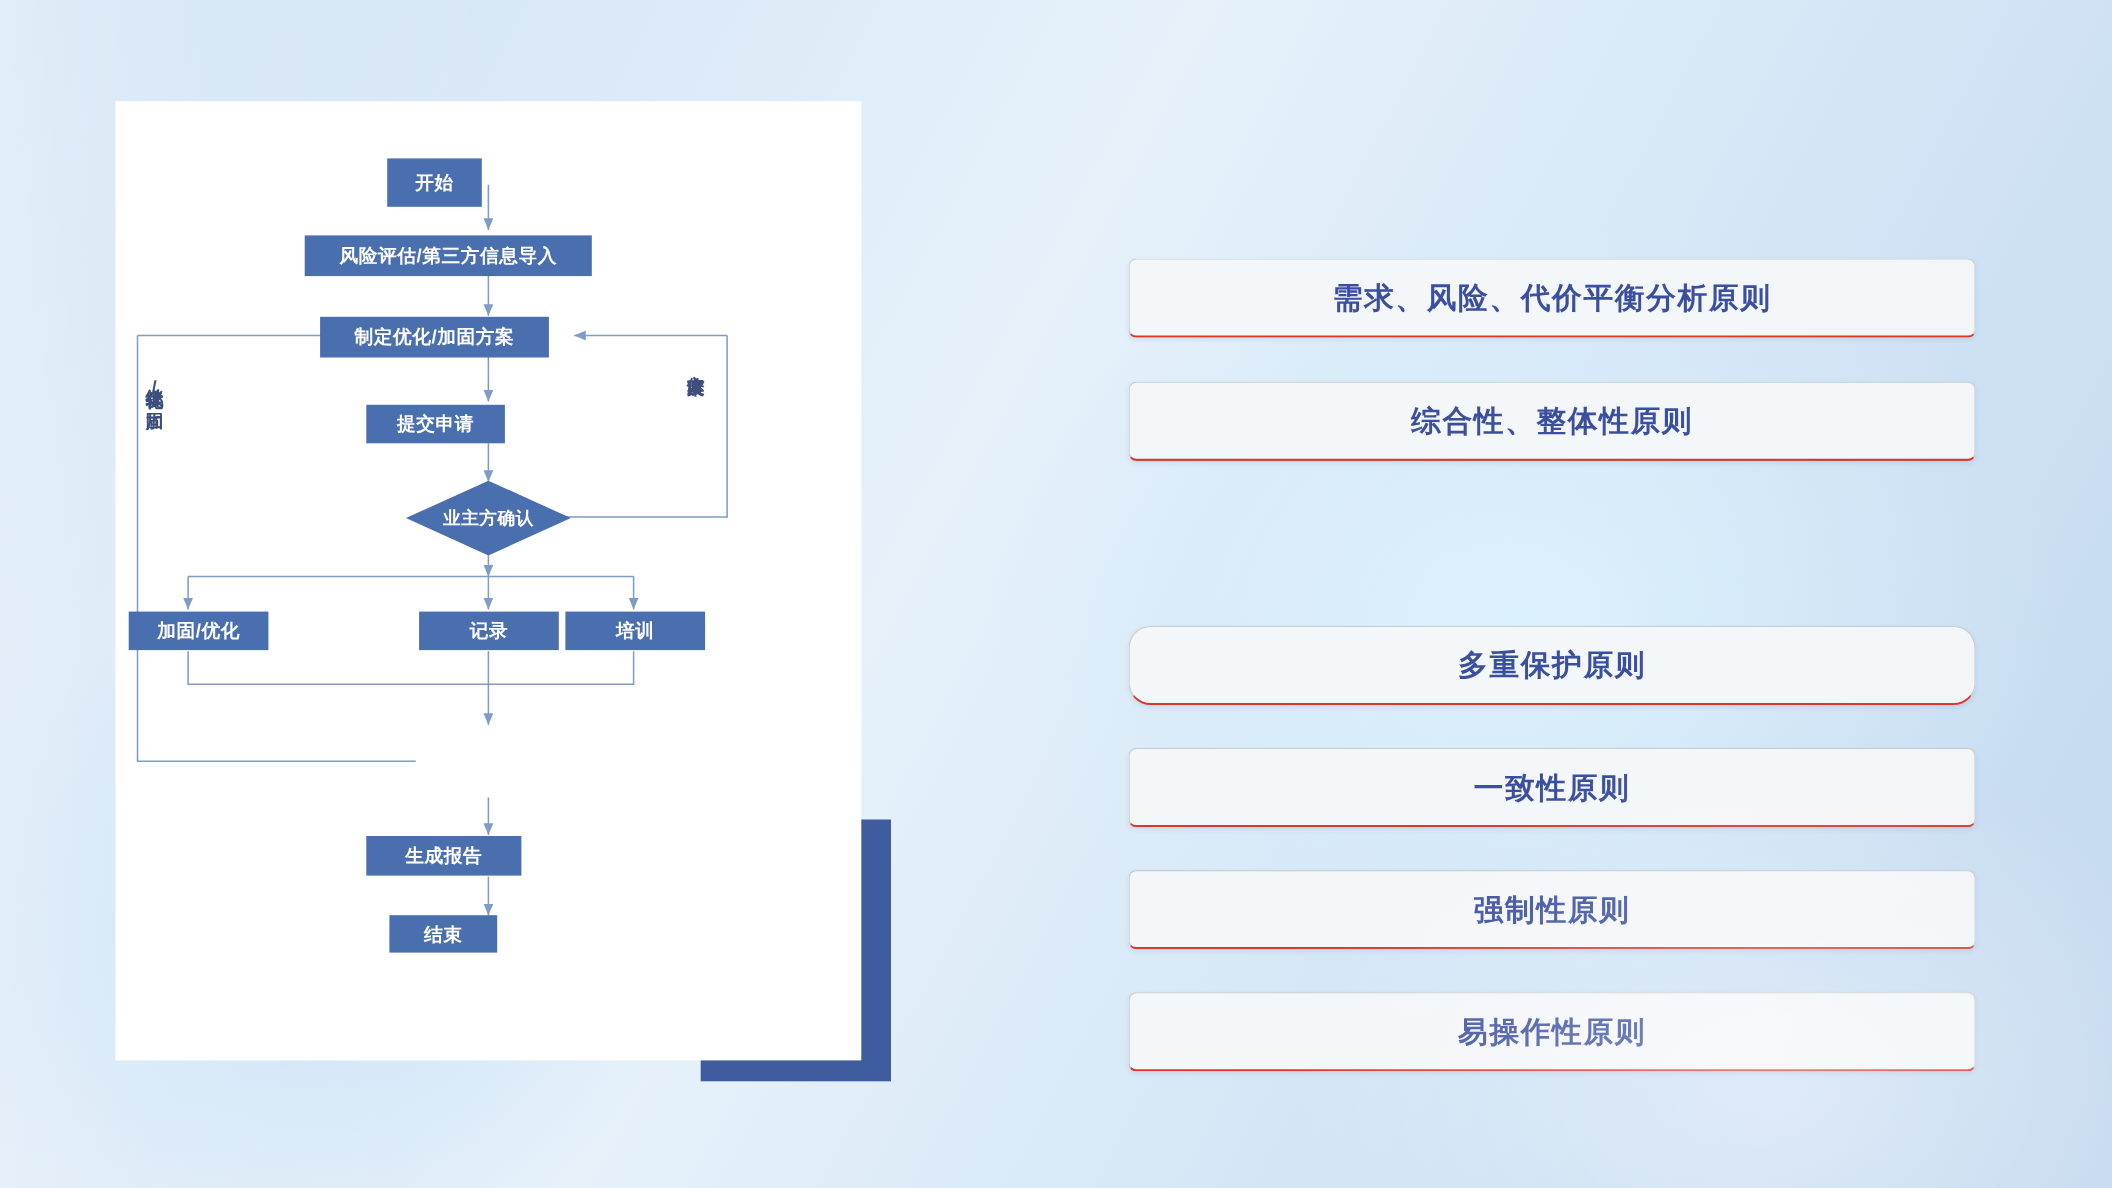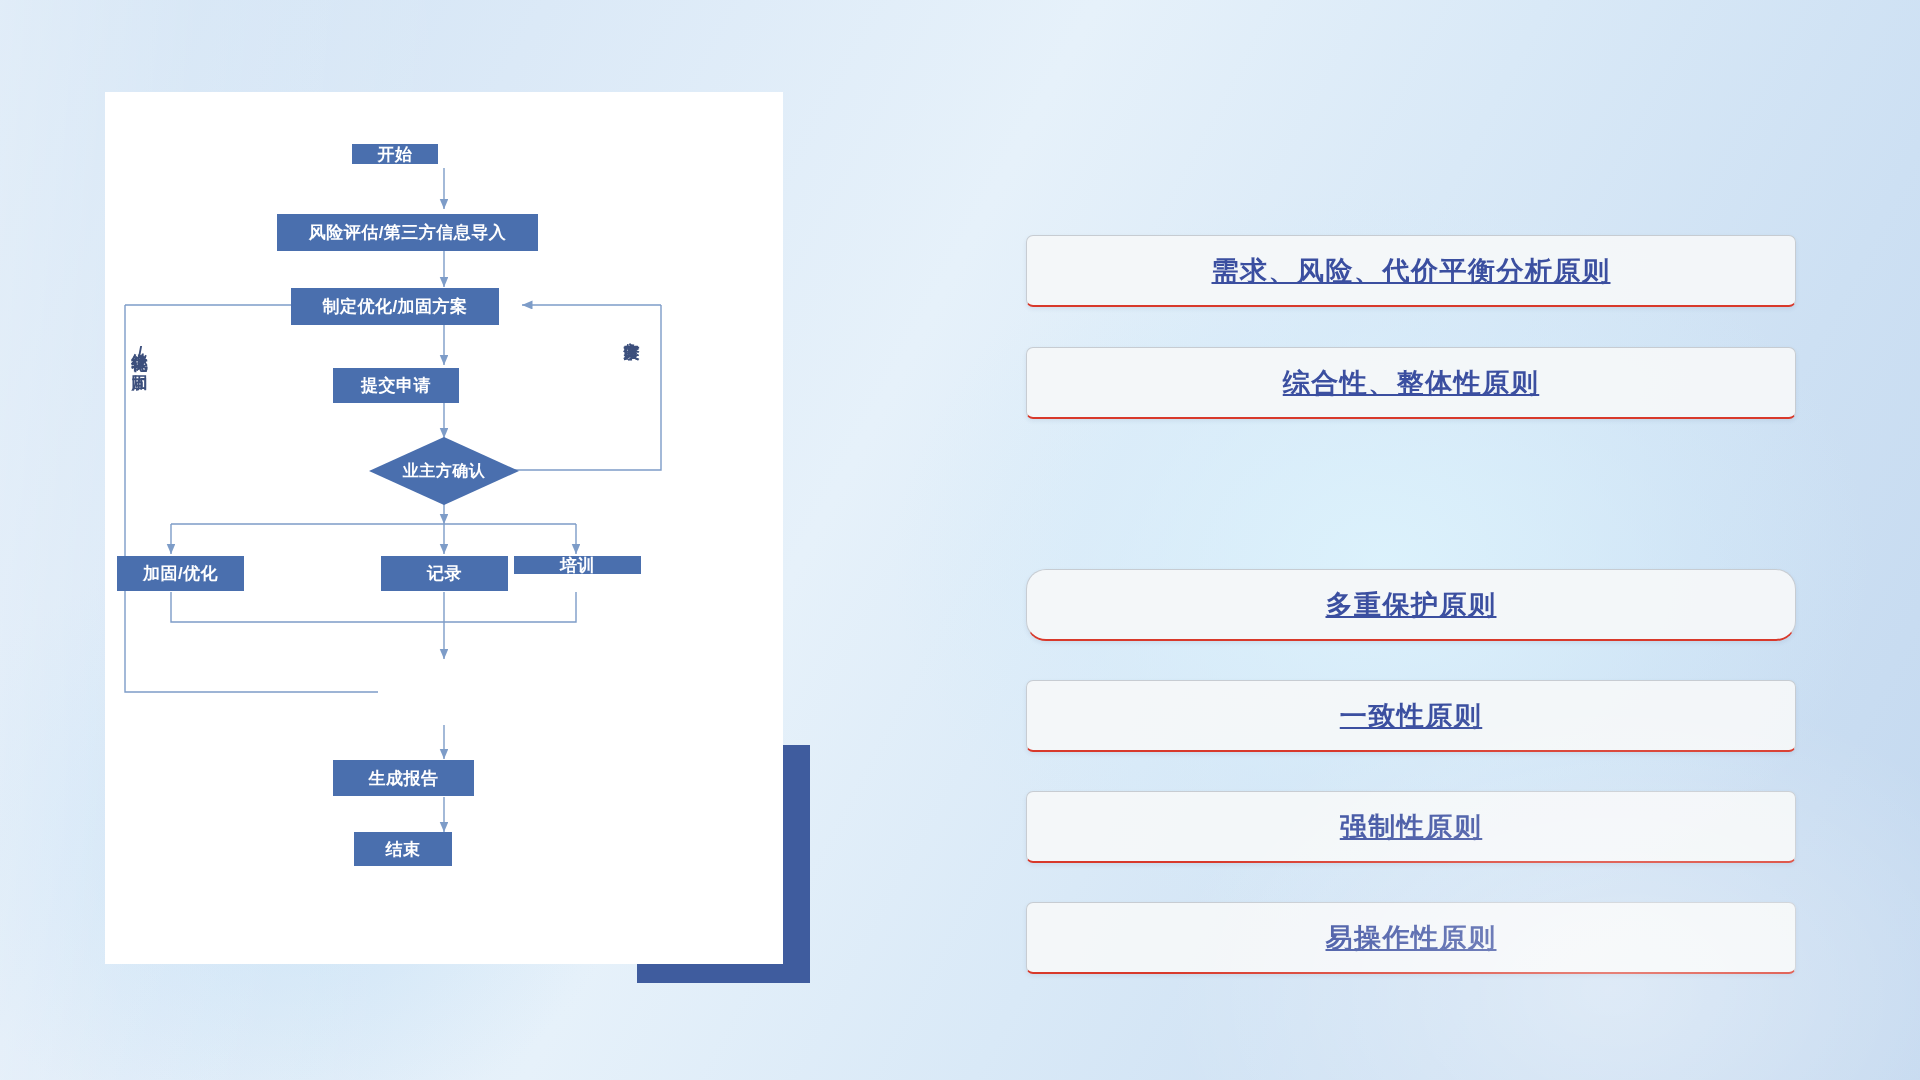--- a/index.html
+++ b/index.html
@@ -140,21 +140,20 @@
     border-bottom: 2px solid #d8392b;
     border-radius: 7px;
     display: flex;
     align-items: center;
     justify-content: center;
     color: #3b4fa0;
     font-size: 27px;
     font-weight: bold;
     letter-spacing: 1.5px;
     box-shadow: 0 2px 4px rgba(70,90,130,0.10);
-    text-decoration: underline;
   }
 </style>
 </head>
 <body>
 
 <div id="slide">
 
   <div class="card-shadow"></div>
 
   <div class="flow-card">
@@ -209,21 +208,21 @@
       </g>
 
       <g stroke="#7d9cc8" stroke-width="1.4" fill="none">
         <path d="M273,600 L20,600 L20,213"></path>
       </g>
       <g stroke="#7d9cc8" stroke-width="1.4" fill="none" marker-end="url(#arrow)">
         <path d="M20,213 L260,213"></path>
       </g>
     </svg>
 
-    <div class="node" style="left:247px; top:52px; width:86px; height:20px;">
+    <div class="node" style="left:247px; top:52px; width:86px; height:44px;">
       <span>开始</span>
     </div>
 
     <div class="node" style="left:160px; top:122px; width:261px; height:37px;margin-left:12px;">
       <span>风险评估/第三方信息导入</span>
     </div>
 
     <div class="node" style="left:186px; top:196px; width:208px; height:37px;">
       <span>制定优化/加固方案</span>
     </div>
@@ -240,21 +239,21 @@
     </div>
 
     <div class="node" style="left:12px; top:464px; width:127px; height:35px;">
       <span>加固/优化</span>
     </div>
 
     <div class="node" style="left:276px; top:464px; width:127px; height:35px;">
       <span>记录</span>
     </div>
 
-    <div class="node" style="left:409px; top:464px; width:127px; height:18px;">
+    <div class="node" style="left:409px; top:464px; width:127px; height:35px;">
       <span>培训</span>
     </div>
 
 
     <div class="node" style="left:228px; top:668px; width:141px; height:36px;">
       <span>生成报告</span>
     </div>
 
     <div class="node" style="left:249px; top:740px; width:98px; height:34px;">
       <span>结束</span>

